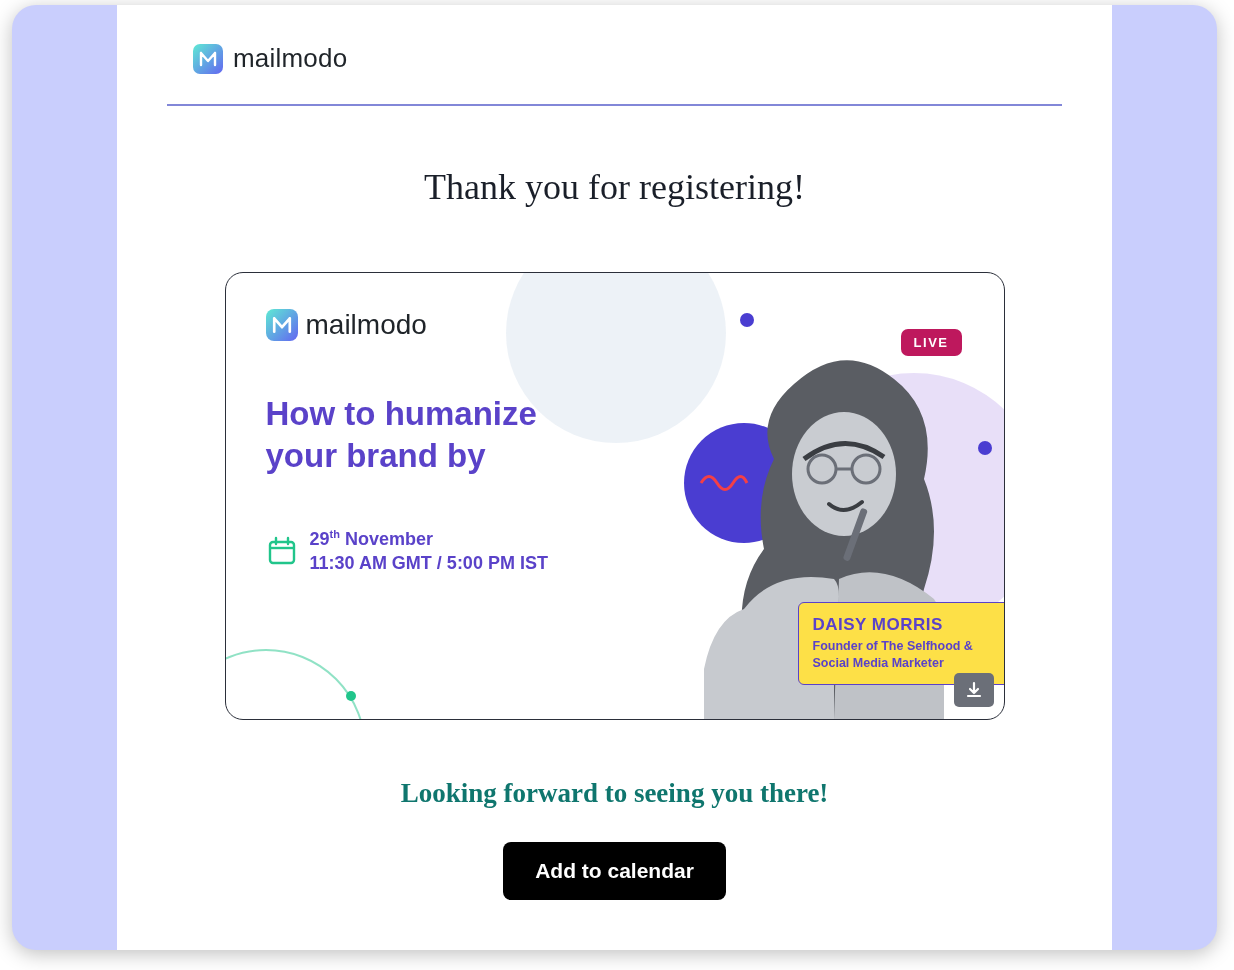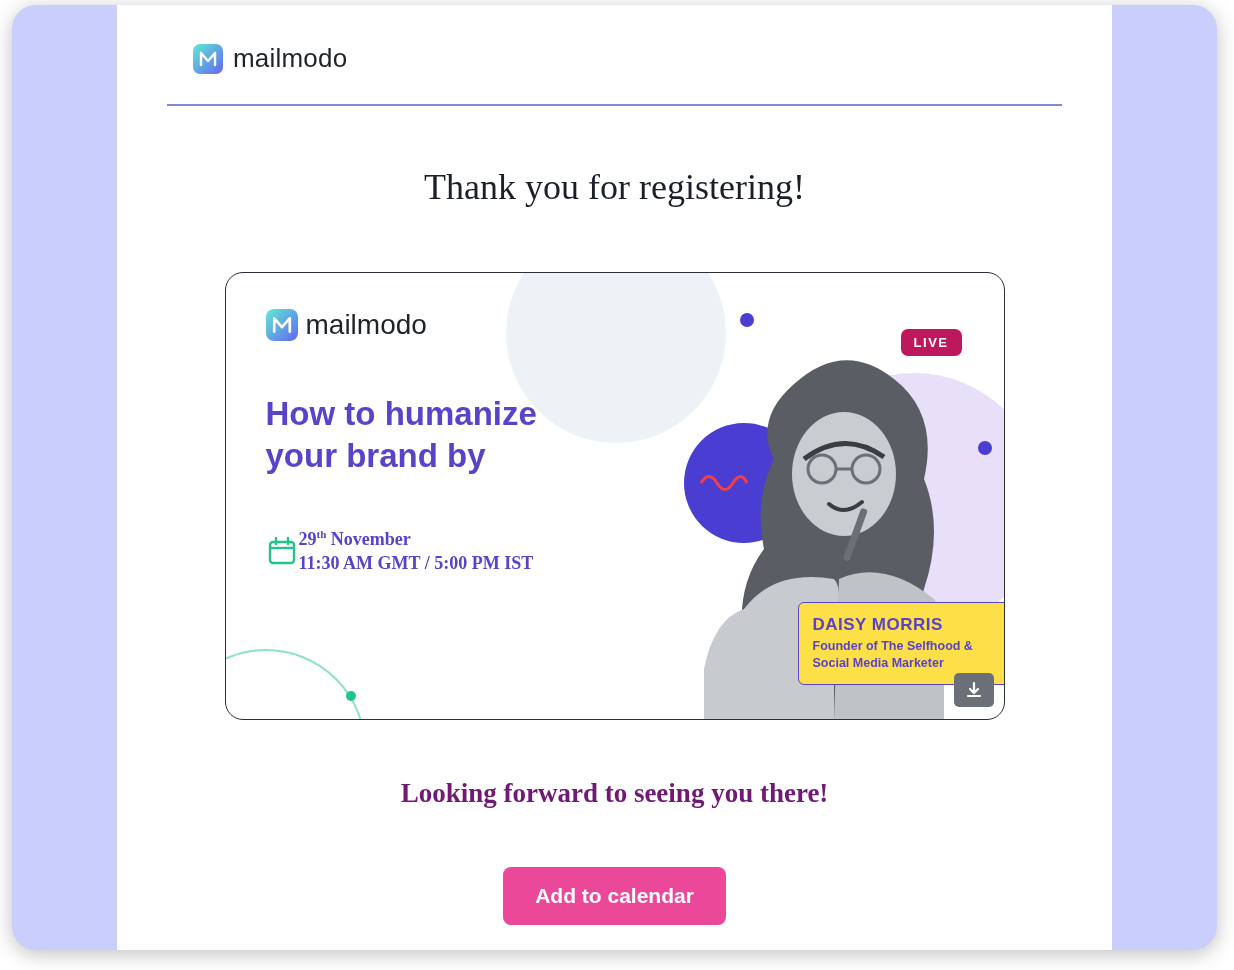--- a/index.html
+++ b/index.html
@@ -105,23 +105,22 @@
     font-weight: 700;
     line-height: 1.28;
     max-width: 420px;
   }
   .promo-title .line1 { color:#5a42c9; display:block; }
   .promo-title .line2 { color:#5a42c9; display:block; }
   .promo-title .line3 { color:#21c58b; display:block; }
   .date-row {
     display:flex;
     align-items:center;
-    gap:1px;
+    gap:12px;
     margin-top: 50px;
-    font-family: Liberation Serif, serif;
   }
   .cal-icon {
     width:32px; height:32px;
     color:#21c58b;
   }
   .date-text { font-size:18px; font-weight:700; color:#5a42c9; line-height:1.3; }
   .date-text sup { font-size:11px; }
 
   .live-badge {
     position:absolute;
@@ -162,28 +161,28 @@
     bottom:12px; right:10px;
     width:40px; height:34px;
     background:#6b6f78;
     border-radius:5px;
     display:flex; align-items:center; justify-content:center;
   }
   .sub-headline {
     font-family: Georgia, 'Times New Roman', serif;
     font-size:27px;
     font-weight:700;
-    color:#701a75;
+    color:#0f766e;
     text-align:center;
-    margin-bottom:58px;
+    margin-bottom:33px;
   }
   .cta-btn {
     display:block;
     margin:0 auto;
-    background:#ec4899;
+    background:#000000;
     color:#fff;
     font-size:21px;
     font-weight:700;
     border:none;
     border-radius:8px;
     padding:17px 32px;
     cursor:pointer;
   }
 </style>
 </head>

